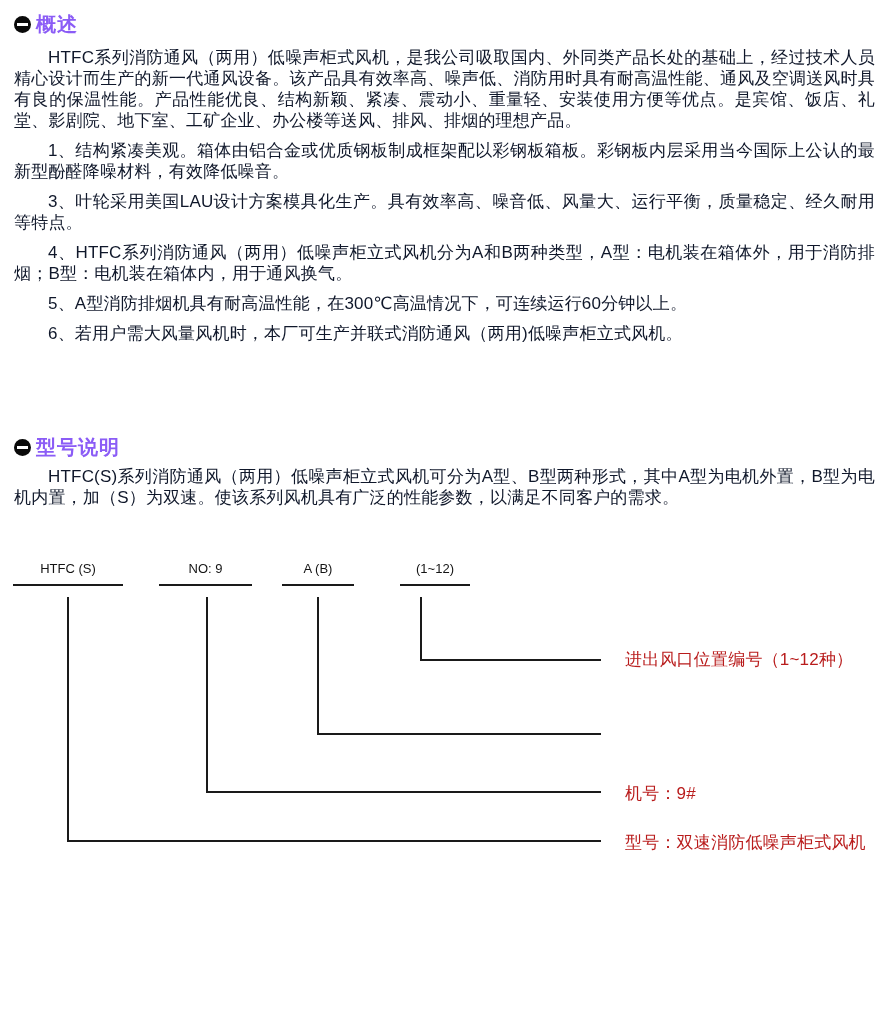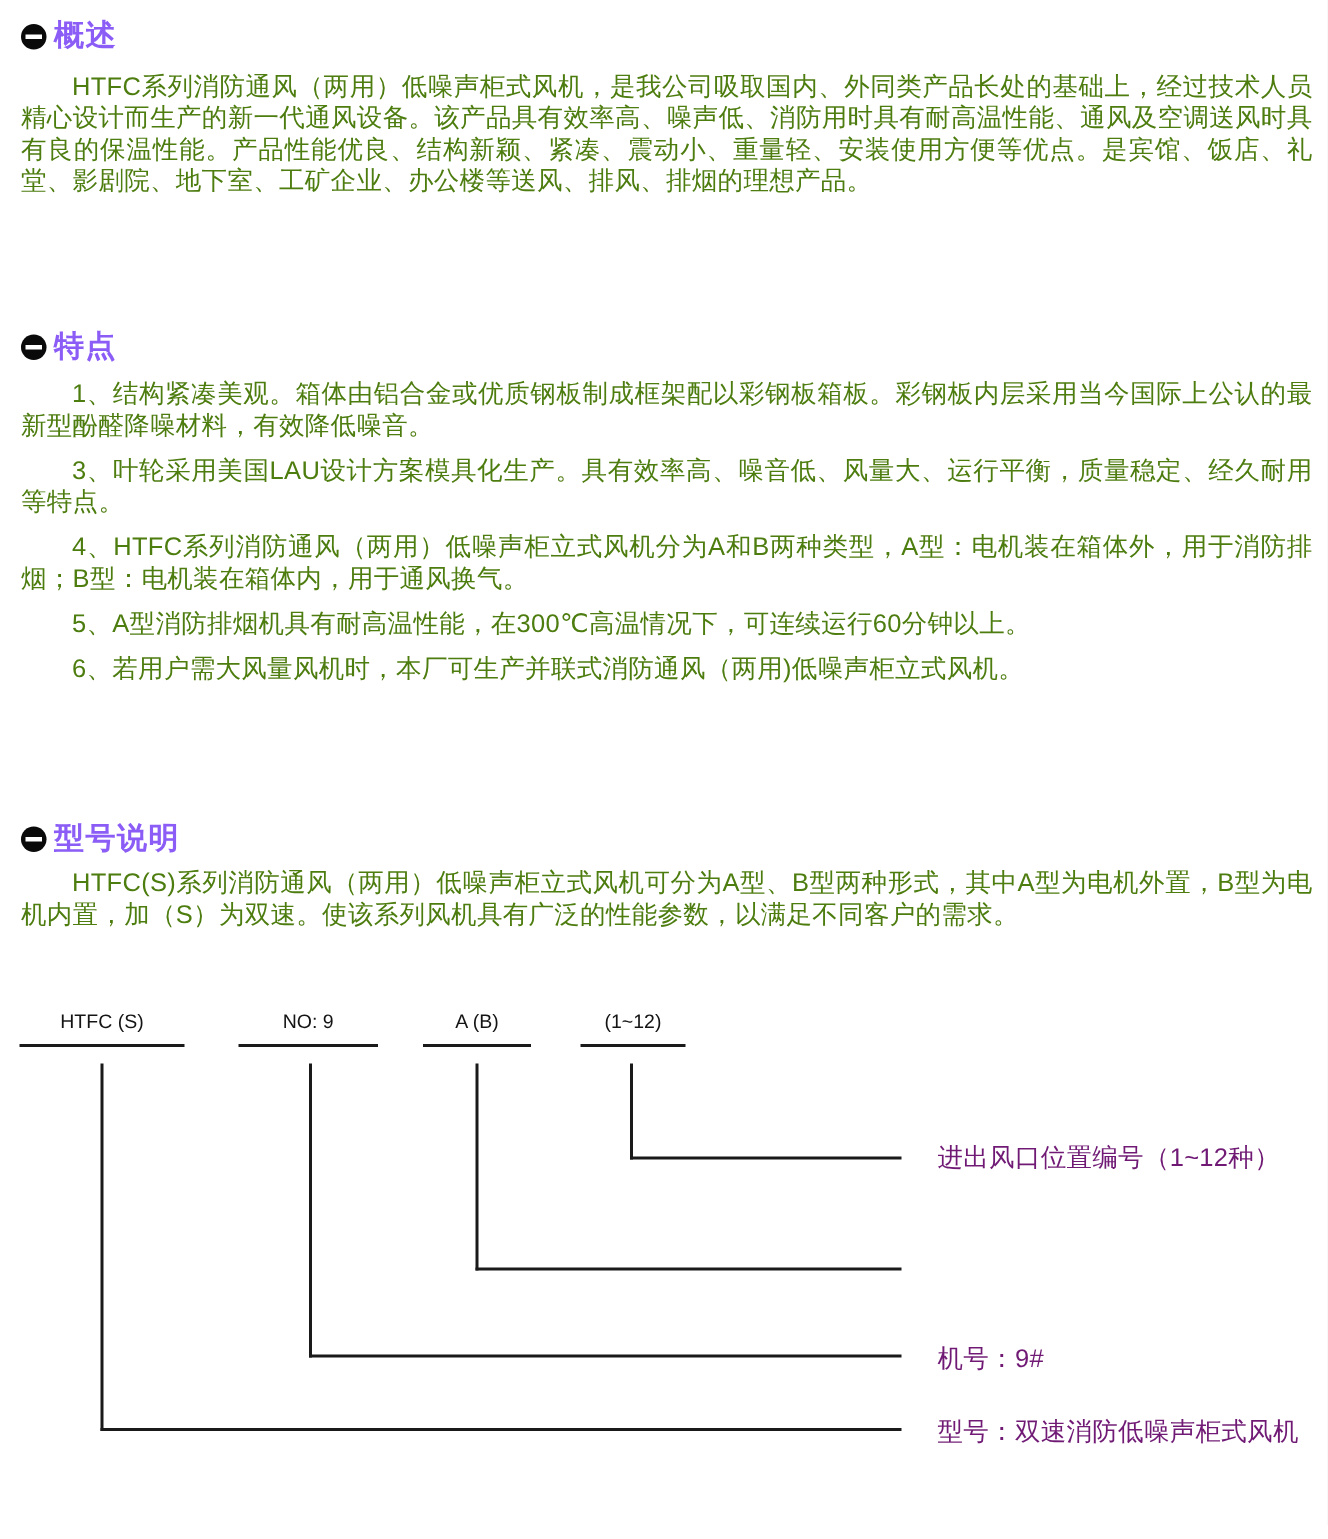--- a/index.html
+++ b/index.html
@@ -51,21 +51,21 @@
     background: #ffffff;
   }
 
   
   .para {
     font-size: 17px;
     line-height: 21px;
     letter-spacing: 0.2px;
     text-align: justify;
     text-indent: 2em;
-    color: #4d7c0f;
+    color: #0f172a;
   }
   .para.overview { margin-top: 11px; }
   .para.model-intro { margin-top: 7px; }
   .feature-item { margin-top: 9px; }
   .features-list .feature-item:first-child { margin-top: 9px; }
 
   
   .diagram {
     position: relative;
     margin: 44px -10px 0 -14px;  
@@ -78,61 +78,57 @@
     font-size: 13px;
     line-height: 21px;
     padding-bottom: 5px;
     border-bottom: 2px solid #1a1a1a;
     white-space: nowrap;
     color: #141414;
   }
   .term.t-series  { left: 13px;  width: 110px; }
   .term.t-size    { left: 159px; width: 93px; }
   .term.t-type    { left: 282px; width: 72px; }
-  .term.t-outlet  { left: 387px; width: 70px; }
+  .term.t-outlet  { left: 400px; width: 70px; }
 
   .connector {
     position: absolute;
     border-left: 2px solid #1a1a1a;
     border-bottom: 2px solid #1a1a1a;
   }
   .c-series { left: 67px;  top: 45px; width: 534px; height: 245px; }
   .c-size   { left: 206px; top: 45px; width: 395px; height: 196px; }
   .c-type   { left: 317px; top: 45px; width: 284px; height: 138px; }
   .c-outlet { left: 420px; top: 45px; width: 181px; height: 64px; }
 
   .dlabel {
     position: absolute;
     left: 625px;
     font-size: 17px;
     line-height: 21px;
     letter-spacing: 0.2px;
     white-space: nowrap;
-    color: #701a75;
+    color: #b91c1c;
   }
   .dl-outlet { top: 97px; }
   .dl-type   { top: 157px; line-height: 25px; }
   .dl-size   { top: 231px; }
   .dl-series { top: 280px; }
 </style>
 </head>
 <body>
 
 <div class="page">
 
   <div class="sec-head first">
     <span class="bullet"></span>
     <span>概述</span>
   </div>
   <p class="para overview">HTFC系列消防通风（两用）低噪声柜式风机，是我公司吸取国内、外同类产品长处的基础上，经过技术人员精心设计而生产的新一代通风设备。该产品具有效率高、噪声低、消防用时具有耐高温性能、通风及空调送风时具有良的保温性能。产品性能优良、结构新颖、紧凑、震动小、重量轻、安装使用方便等优点。是宾馆、饭店、礼堂、影剧院、地下室、工矿企业、办公楼等送风、排风、排烟的理想产品。</p>
 
-  <div class="sec-head second">
-    <span class="bullet"></span>
-    <span>特点</span>
-  </div>
   <div class="features-list">
     <p class="para feature-item">1、结构紧凑美观。箱体由铝合金或优质钢板制成框架配以彩钢板箱板。彩钢板内层采用当今国际上公认的最新型酚醛降噪材料，有效降低噪音。</p>
     <p class="para feature-item">3、叶轮采用美国LAU设计方案模具化生产。具有效率高、噪音低、风量大、运行平衡，质量稳定、经久耐用等特点。</p>
     <p class="para feature-item">4、HTFC系列消防通风（两用）低噪声柜立式风机分为A和B两种类型，A型：电机装在箱体外，用于消防排烟；B型：电机装在箱体内，用于通风换气。</p>
     <p class="para feature-item">5、A型消防排烟机具有耐高温性能，在300℃高温情况下，可连续运行60分钟以上。</p>
     <p class="para feature-item">6、若用户需大风量风机时，本厂可生产并联式消防通风（两用)低噪声柜立式风机。</p>
   </div>
 
   <div class="sec-head third">
     <span class="bullet"></span>

